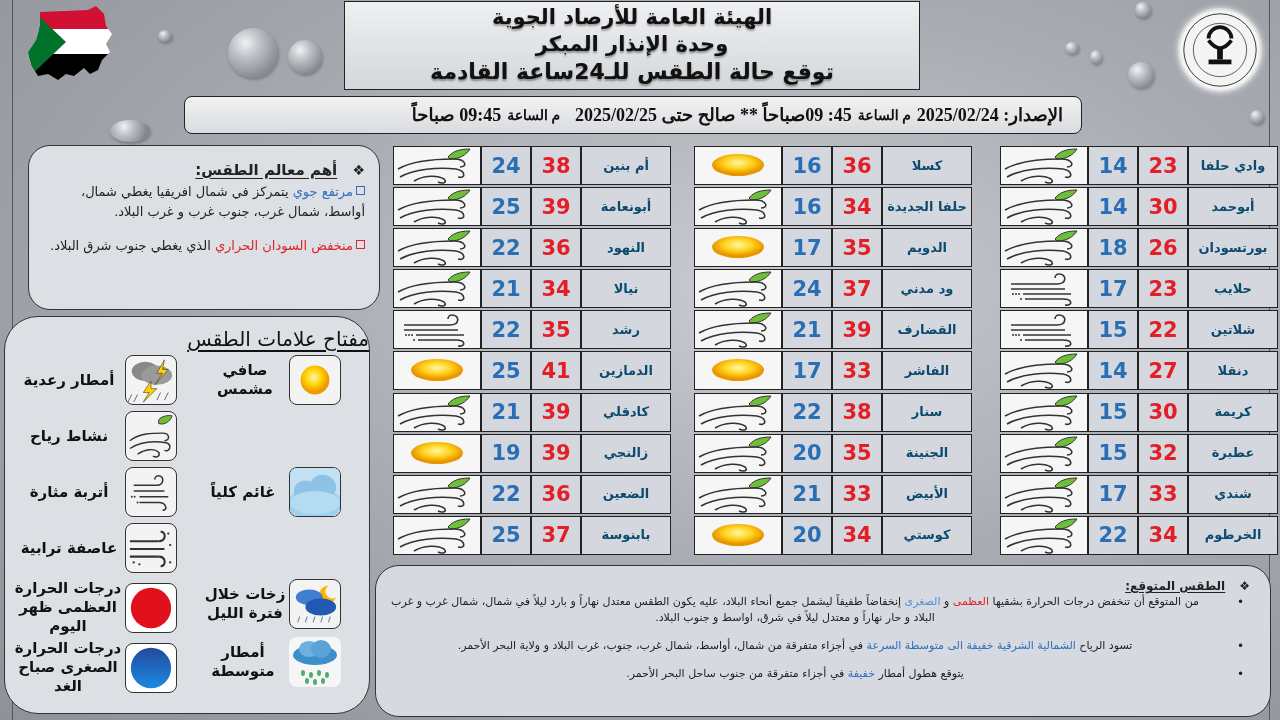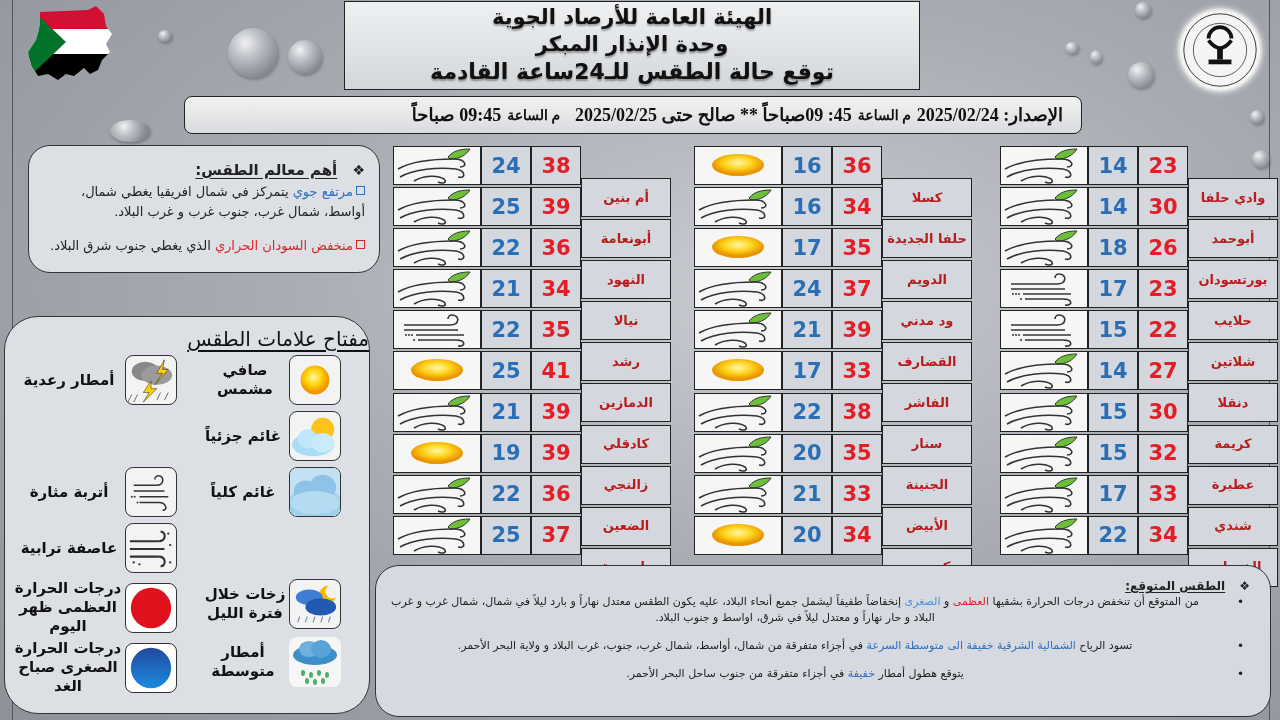--- a/index.html
+++ b/index.html
@@ -35,21 +35,21 @@
   .t3 { font-size: 22px; }
 
   
   .issue { position: absolute; left: 184px; top: 96px; width: 898px; height: 38px;
     background: linear-gradient(#f1f2f3, #d9dbde); border: 1.5px solid #222; border-radius: 8px;
     direction: rtl; display: flex; align-items: center; padding-right: 18px;
     font-family: "Liberation Serif", serif; font-weight: bold; font-size: 18px; color: #111; white-space: nowrap; }
   .issue .sm { font-size: 14px; margin: 0 6px; }
 
   
-  .features { position: absolute; left: 28px; top: 145px; width: 352px; height: 128px;
+  .features { position: absolute; left: 28px; top: 145px; width: 352px; height: 165px;
     background: #dcdfe3; border: 1.5px solid #333; border-radius: 22px; direction: rtl;
     padding: 14px 14px 2px 14px; font-size: 13px; color: #222; line-height: 20px; }
   .features .head { font-weight: bold; font-size: 15px; margin-bottom: 2px; }
   .features .head u { text-underline-offset: 3px; }
   .features .diamond { color: #222; margin-left: 10px; font-size: 14px; }
   .features p { margin-bottom: 14px; }
   .sq { display: inline-block; width: 9px; height: 9px; border: 1.5px solid; margin-left: 3px; vertical-align: 1px; }
   .blue { color: #2f6fbf; } .red { color: #d9262b; }
   .sq.blue { border-color: #2f6fbf; } .sq.red { border-color: #d9262b; }
 
@@ -62,21 +62,21 @@
   .leg-item { position: absolute; display: flex; align-items: center; direction: rtl; }
   .leg-icon { width: 52px; height: 50px; border: 1.5px solid #333; border-radius: 8px; background: #f3f3f3;
     display: flex; align-items: center; justify-content: center; overflow: hidden; flex-shrink: 0; }
   .leg-icon svg { width: 100%; height: 100%; }
   .leg-label { font-size: 15px; color: #111; text-align: center; line-height: 19px; font-weight: bold; }
 
   
   .tbl { position: absolute; width: 282px; }
   .row { position: relative; display: flex; height: 39px; margin-bottom: 2.1px; direction: rtl; }
   .cell { height: 39px; border: 1.5px solid #222; background: #d4d8de; display: flex; align-items: center; justify-content: center; }
-  .c-city { width: 90px; font-size: 13px; font-weight: bold; color: #b91c1c; text-align: center; line-height: 14px; margin-top: 32px; }
+  .c-city { width: 90px; font-size: 13px; font-weight: bold; color: #0c4a6e; text-align: center; line-height: 14px; }
   .c-max { width: 50px; font-size: 21px; font-weight: bold; color: #e41e26; font-family: "DejaVu Sans", sans-serif; text-align: right; }
   .c-min { width: 50px; font-size: 21px; font-weight: bold; color: #2a6fb5; font-family: "DejaVu Sans", sans-serif; }
   .c-icon { width: 88px; background: #f6f6f6; }
   .c-icon svg { width: 86px; height: 37px; }
 
   
   .expected { position: absolute; left: 375px; top: 565px; width: 896px; height: 152px;
     background: #d6dae0; border: 1.5px solid #333; border-radius: 24px; direction: rtl;
     padding: 12px 70px 0 14px; font-size: 11px; color: #222; line-height: 16px; }
   .expected .head { font-weight: bold; font-size: 12px; margin-right: -50px; }
@@ -168,31 +168,20 @@
               <stop offset="0" stop-color="#fff7a0"></stop>
               <stop offset=".6" stop-color="#ffd000"></stop>
               <stop offset="1" stop-color="#f09a00"></stop>
             </radialGradient>
           </defs>
           <circle cx="26" cy="25" r="15" fill="url(#gs1)"></circle>
         </svg>
     </div>
     <div class="leg-label" style="width:80px;margin-right:4px;">صافي مشمس</div>
   </div>
-  <div class="leg-item" style="right:28px;top:94px;">
-    <div class="leg-icon">
-      <svg viewBox="0 0 52 50">
-          <circle cx="34" cy="18" r="12" fill="#ffc21a"></circle>
-          <ellipse cx="24" cy="34" rx="22" ry="12" fill="#a9dcf5"></ellipse>
-          <ellipse cx="18" cy="28" rx="10" ry="10" fill="#bfe6f9"></ellipse>
-          <ellipse cx="34" cy="32" rx="12" ry="10" fill="#c9ebfb"></ellipse>
-        </svg>
-    </div>
-    <div class="leg-label" style="width:88px;margin-right:2px;">غائم جزئياً</div>
-  </div>
   <div class="leg-item" style="right:28px;top:150px;">
     <div class="leg-icon">
       <svg viewBox="0 0 52 50">
           <rect width="52" height="50" fill="#c2e2f4"></rect>
           <ellipse cx="26" cy="38" rx="30" ry="16" fill="#9fd0ee"></ellipse>
           <ellipse cx="16" cy="24" rx="12" ry="11" fill="#8ec2e6"></ellipse>
           <ellipse cx="34" cy="20" rx="14" ry="13" fill="#8ec2e6"></ellipse>
           <ellipse cx="26" cy="36" rx="26" ry="12" fill="#b3dcf3"></ellipse>
         </svg>
     </div>
@@ -244,20 +233,33 @@
           <polygon points="26,26 18,38 24,38 18,48 32,34 26,34" fill="#ffd200" stroke="#333" stroke-width=".6"></polygon>
           <g stroke="#666" stroke-width="1">
             <line x1="6" y1="40" x2="2" y2="48"></line>
             <line x1="12" y1="40" x2="8" y2="48"></line>
             <line x1="36" y1="38" x2="32" y2="46"></line>
             <line x1="44" y1="38" x2="40" y2="46"></line>
           </g>
         </svg>
     </div>
     <div class="leg-label" style="width:100px;margin-right:6px;">أمطار رعدية</div>
+  </div>
+  <div class="leg-item" style="right:192px;top:94px;">
+    <div class="leg-icon">
+      <svg viewBox="0 0 52 50">
+          <path d="M34 8 C40 2 48 4 48 4 C46 10 40 14 34 12 Z" fill="#6fbf3a" stroke="#333" stroke-width="1"></path>
+          <g fill="none" stroke="#333" stroke-width="1.5">
+            <path d="M4 30 C14 22 28 22 38 22 C46 22 46 30 40 30"></path>
+            <path d="M4 38 C16 30 30 30 42 32 C48 34 46 42 40 40"></path>
+            <path d="M12 44 C20 38 30 38 34 42 C36 46 32 48 28 46"></path>
+          </g>
+        </svg>
+    </div>
+    <div class="leg-label" style="width:100px;margin-right:6px;">نشاط رياح</div>
   </div>
   <div class="leg-item" style="right:192px;top:150px;">
     <div class="leg-icon">
       <svg viewBox="0 0 52 50">
           <g fill="none" stroke="#333" stroke-width="1.6">
             <path d="M8 18 L32 18 C40 18 40 8 34 8 C30 8 30 12 30 12"></path>
             <line x1="8" y1="24" x2="40" y2="24"></line>
             <line x1="14" y1="30" x2="44" y2="30"></line>
             <path d="M14 36 L34 36 C42 36 44 44 38 44"></path>
           </g>

